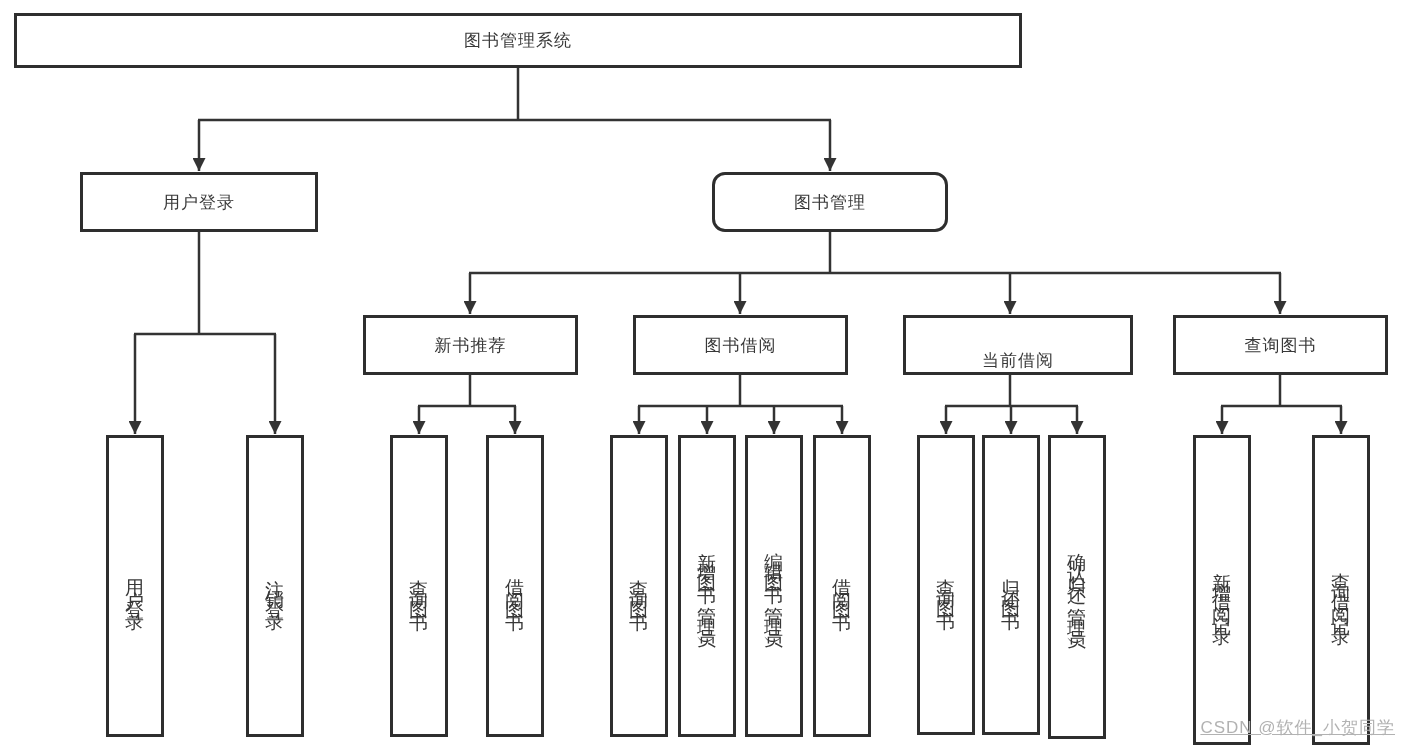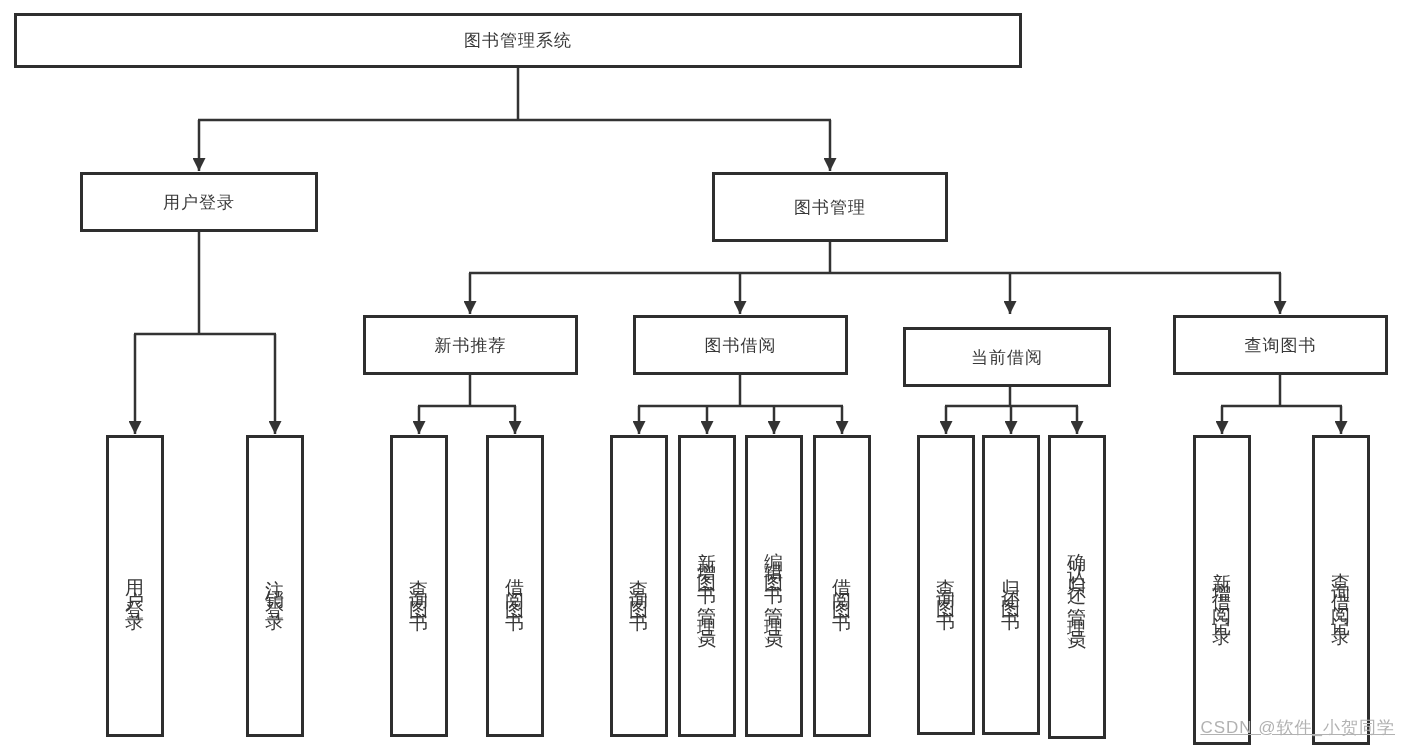--- a/index.html
+++ b/index.html
@@ -39,24 +39,24 @@
     writing-mode: vertical-lr;
     text-orientation: upright;
     font-size: 19px;
     letter-spacing: 11px;
     line-height: 1;
     white-space: nowrap;
   }
   
   .n-root   { left: 14px;   top: 13px;  width: 1008px; height: 55px; }
   .n-login  { left: 80px;   top: 172px; width: 238px;  height: 60px; }
-  .n-mgmt   { left: 712px;  top: 172px; width: 236px;  height: 70px; }
+  .n-mgmt   { left: 712px;  top: 172px; width: 236px;  height: 60px; border-radius: 13px; }
   .n-g0     { left: 363px;  top: 315px; width: 215px;  height: 60px; }
   .n-g1     { left: 633px;  top: 315px; width: 215px;  height: 60px; }
-  .n-g2     { left: 903px;  top: 327px; width: 208px;  height: 60px; }
+  .n-g2     { left: 903px;  top: 315px; width: 230px;  height: 60px; align-items: flex-end; }
   .n-g3     { left: 1173px; top: 315px; width: 215px;  height: 60px; }
   .leaf     { top: 435px; width: 58px; height: 302px; }
   .l0  { left: 106px; }
   .l1  { left: 246px; }
   .l2  { left: 390px; }
   .l3  { left: 486px; }
   .l4  { left: 610px; }
   .l5  { left: 678px; }
   .l6  { left: 745px; }
   .l7  { left: 813px; }

